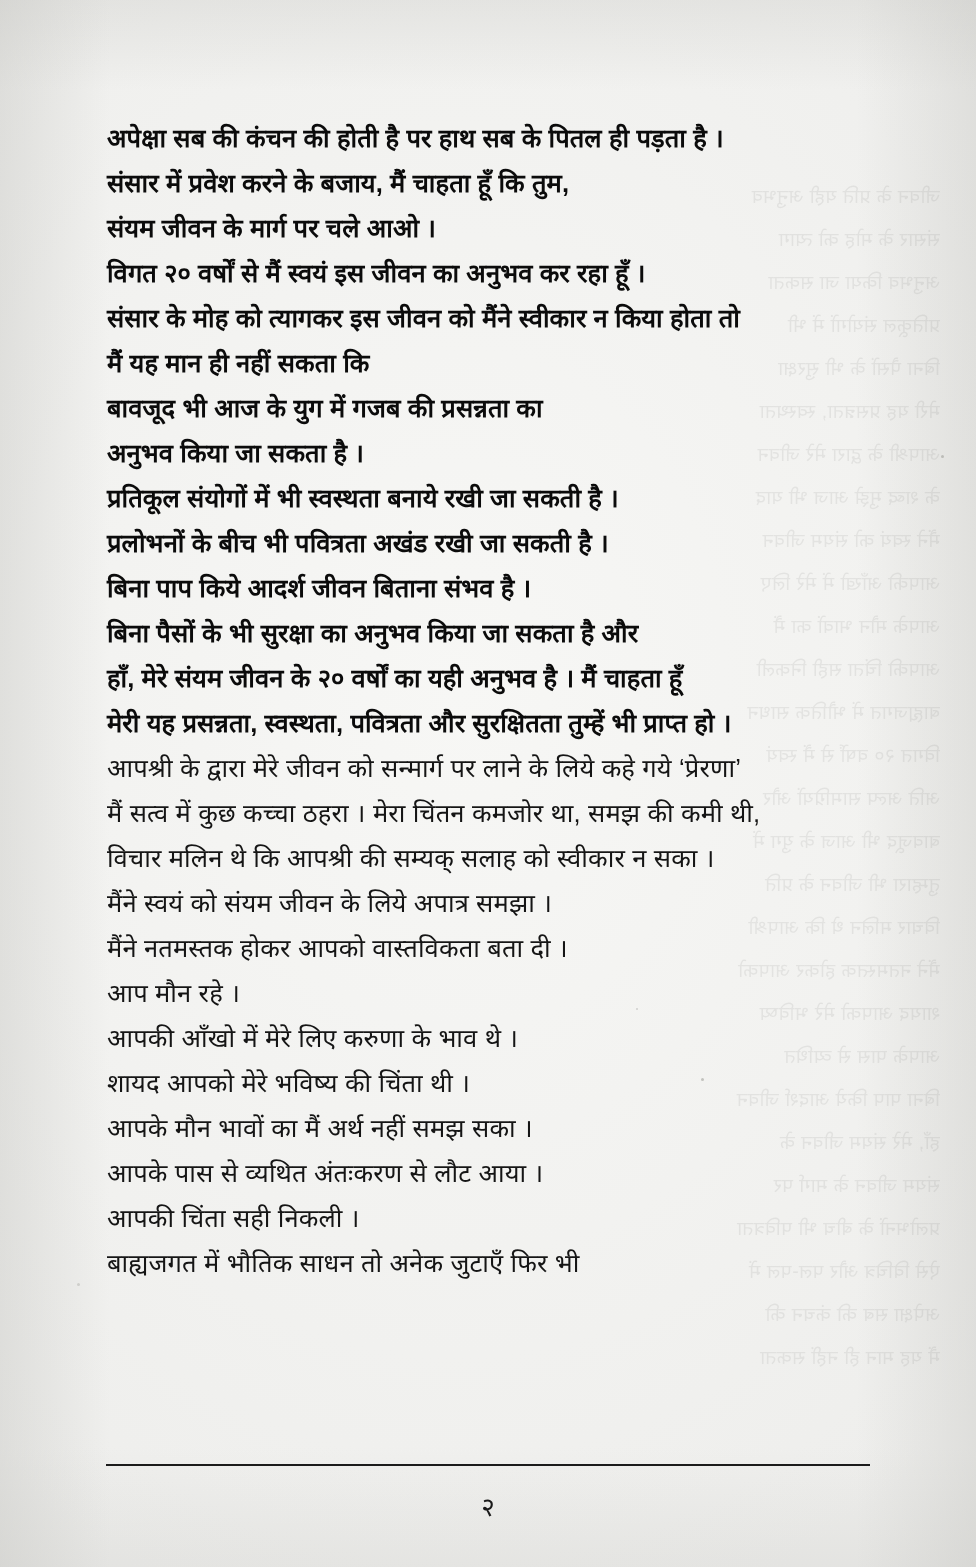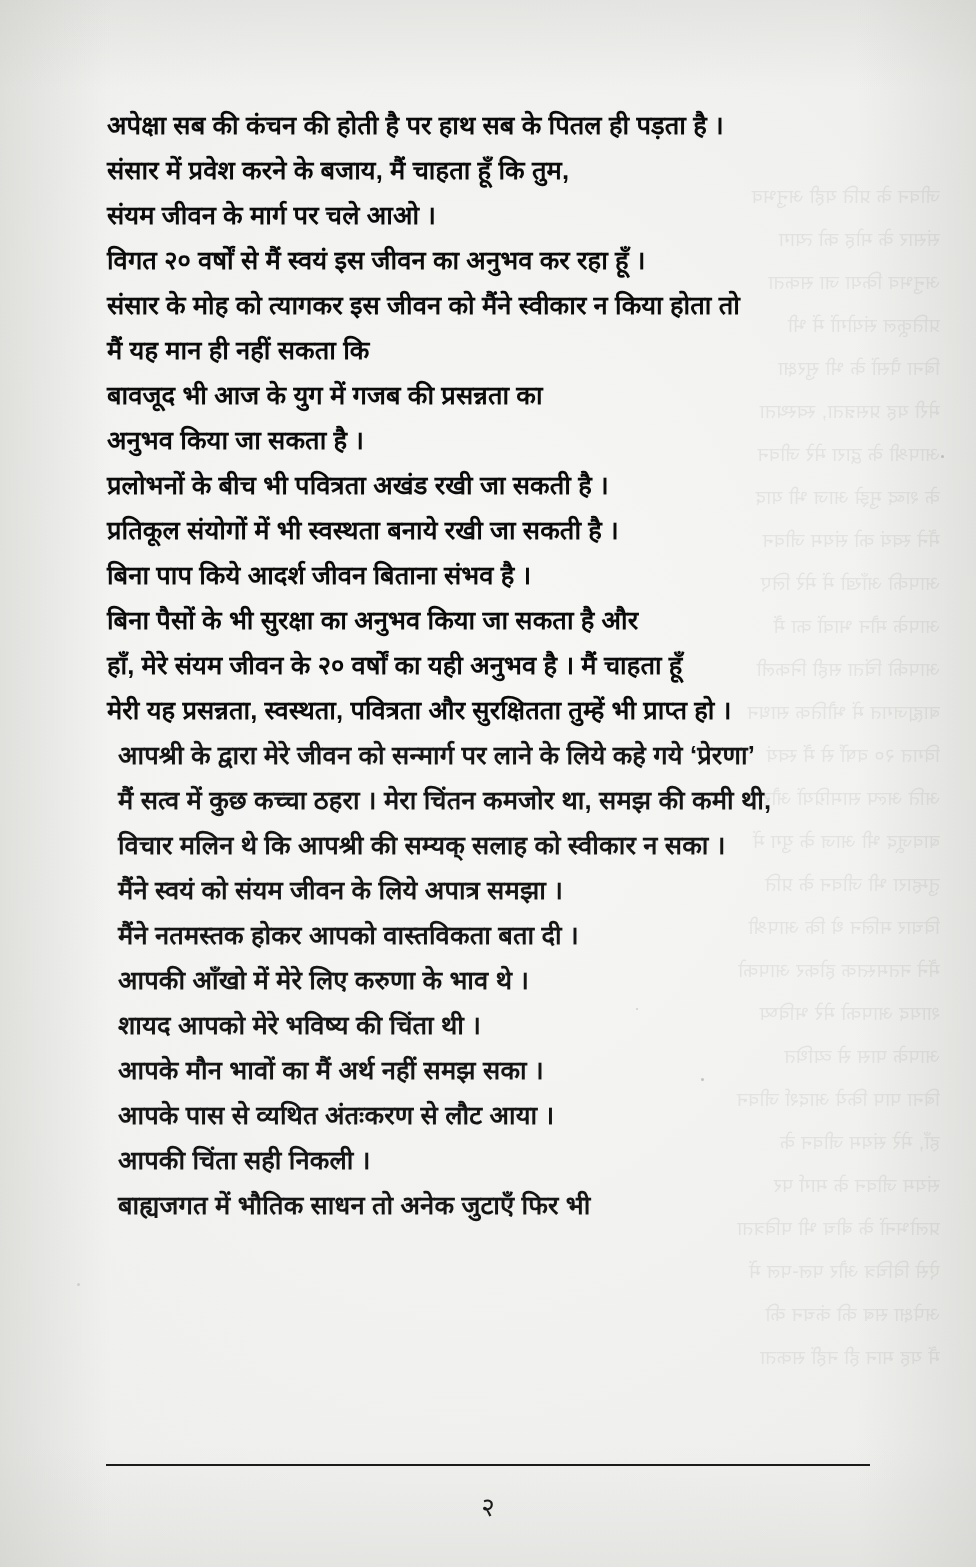--- a/index.html
+++ b/index.html
@@ -65,43 +65,42 @@
     pointer-events: none;
     overflow: hidden;
     filter: blur(0.45px);
     font-family: "Liberation Sans", sans-serif;
   }
   #bleed-through div { white-space: nowrap; }
 
   #text-block {
     position: absolute;
     left: 107px;
-    top: 103px;
+    top: 116px;
     width: 790px;
   }
 
   .line {
     color: #121212;
     font-size: 25.5px;
     line-height: 45px;
     height: 45px;
     white-space: nowrap;
     font-family: "Liberation Sans", "DejaVu Sans", sans-serif;
     letter-spacing: 0.15px;
     text-rendering: optimizeLegibility;
   }
   .line.bold {
     font-weight: 700;
     color: #0b0b0b;
     letter-spacing: 0.1px;
   }
   .line.regular {
-    font-weight: 700;
+    font-weight: 400;
     color: #151515;
-    margin-left: 11px;
   }
 
   #footer-rule {
     position: absolute;
     left: 106px;
     top: 1464px;
     width: 764px;
     height: 0;
     border-top: 2.2px solid #1b1b1b;
   }
@@ -179,31 +178,32 @@
 
   <div id="text-block">
       <div class="line bold">अपेक्षा सब की कंचन की होती है पर हाथ सब के पितल ही पड़ता है ।</div>
       <div class="line bold">संसार में प्रवेश करने के बजाय, मैं चाहता हूँ कि तुम,</div>
       <div class="line bold">संयम जीवन के मार्ग पर चले आओ ।</div>
       <div class="line bold">विगत २० वर्षों से मैं स्वयं इस जीवन का अनुभव कर रहा हूँ ।</div>
       <div class="line bold">संसार के मोह को त्यागकर इस जीवन को मैंने स्वीकार न किया होता तो</div>
       <div class="line bold">मैं यह मान ही नहीं सकता कि</div>
       <div class="line bold">बावजूद भी आज के युग में गजब की प्रसन्नता का</div>
       <div class="line bold">अनुभव किया जा सकता है ।</div>
+      <div class="line bold">प्रतिकूल संयोगों में भी स्वस्थता बनाये रखी जा सकती है ।</div>
       <div class="line bold">प्रलोभनों के बीच भी पवित्रता अखंड रखी जा सकती है ।</div>
-      <div class="line bold">प्रतिकूल संयोगों में भी स्वस्थता बनाये रखी जा सकती है ।</div>
       <div class="line bold">बिना पाप किये आदर्श जीवन बिताना संभव है ।</div>
       <div class="line bold">बिना पैसों के भी सुरक्षा का अनुभव किया जा सकता है और</div>
       <div class="line bold">हाँ, मेरे संयम जीवन के २० वर्षों का यही अनुभव है । मैं चाहता हूँ</div>
       <div class="line bold">मेरी यह प्रसन्नता, स्वस्थता, पवित्रता और सुरक्षितता तुम्हें भी प्राप्त हो ।</div>
       <div class="line regular">आपश्री के द्वारा मेरे जीवन को सन्मार्ग पर लाने के लिये कहे गये ‘प्रेरणा’</div>
       <div class="line regular">मैं सत्व में कुछ कच्चा ठहरा । मेरा चिंतन कमजोर था, समझ की कमी थी,</div>
       <div class="line regular">विचार मलिन थे कि आपश्री की सम्यक् सलाह को स्वीकार न सका ।</div>
       <div class="line regular">मैंने स्वयं को संयम जीवन के लिये अपात्र समझा ।</div>
       <div class="line regular">मैंने नतमस्तक होकर आपको वास्तविकता बता दी ।</div>
+      <div class="line regular">आप मौन रहे ।</div>
       <div class="line regular">आपकी आँखो में मेरे लिए करुणा के भाव थे ।</div>
       <div class="line regular">शायद आपको मेरे भविष्य की चिंता थी ।</div>
       <div class="line regular">आपके मौन भावों का मैं अर्थ नहीं समझ सका ।</div>
       <div class="line regular">आपके पास से व्यथित अंतःकरण से लौट आया ।</div>
       <div class="line regular">आपकी चिंता सही निकली ।</div>
       <div class="line regular">बाह्यजगत में भौतिक साधन तो अनेक जुटाएँ फिर भी</div>
     </div>
 
   <div id="footer-rule"></div>
 

